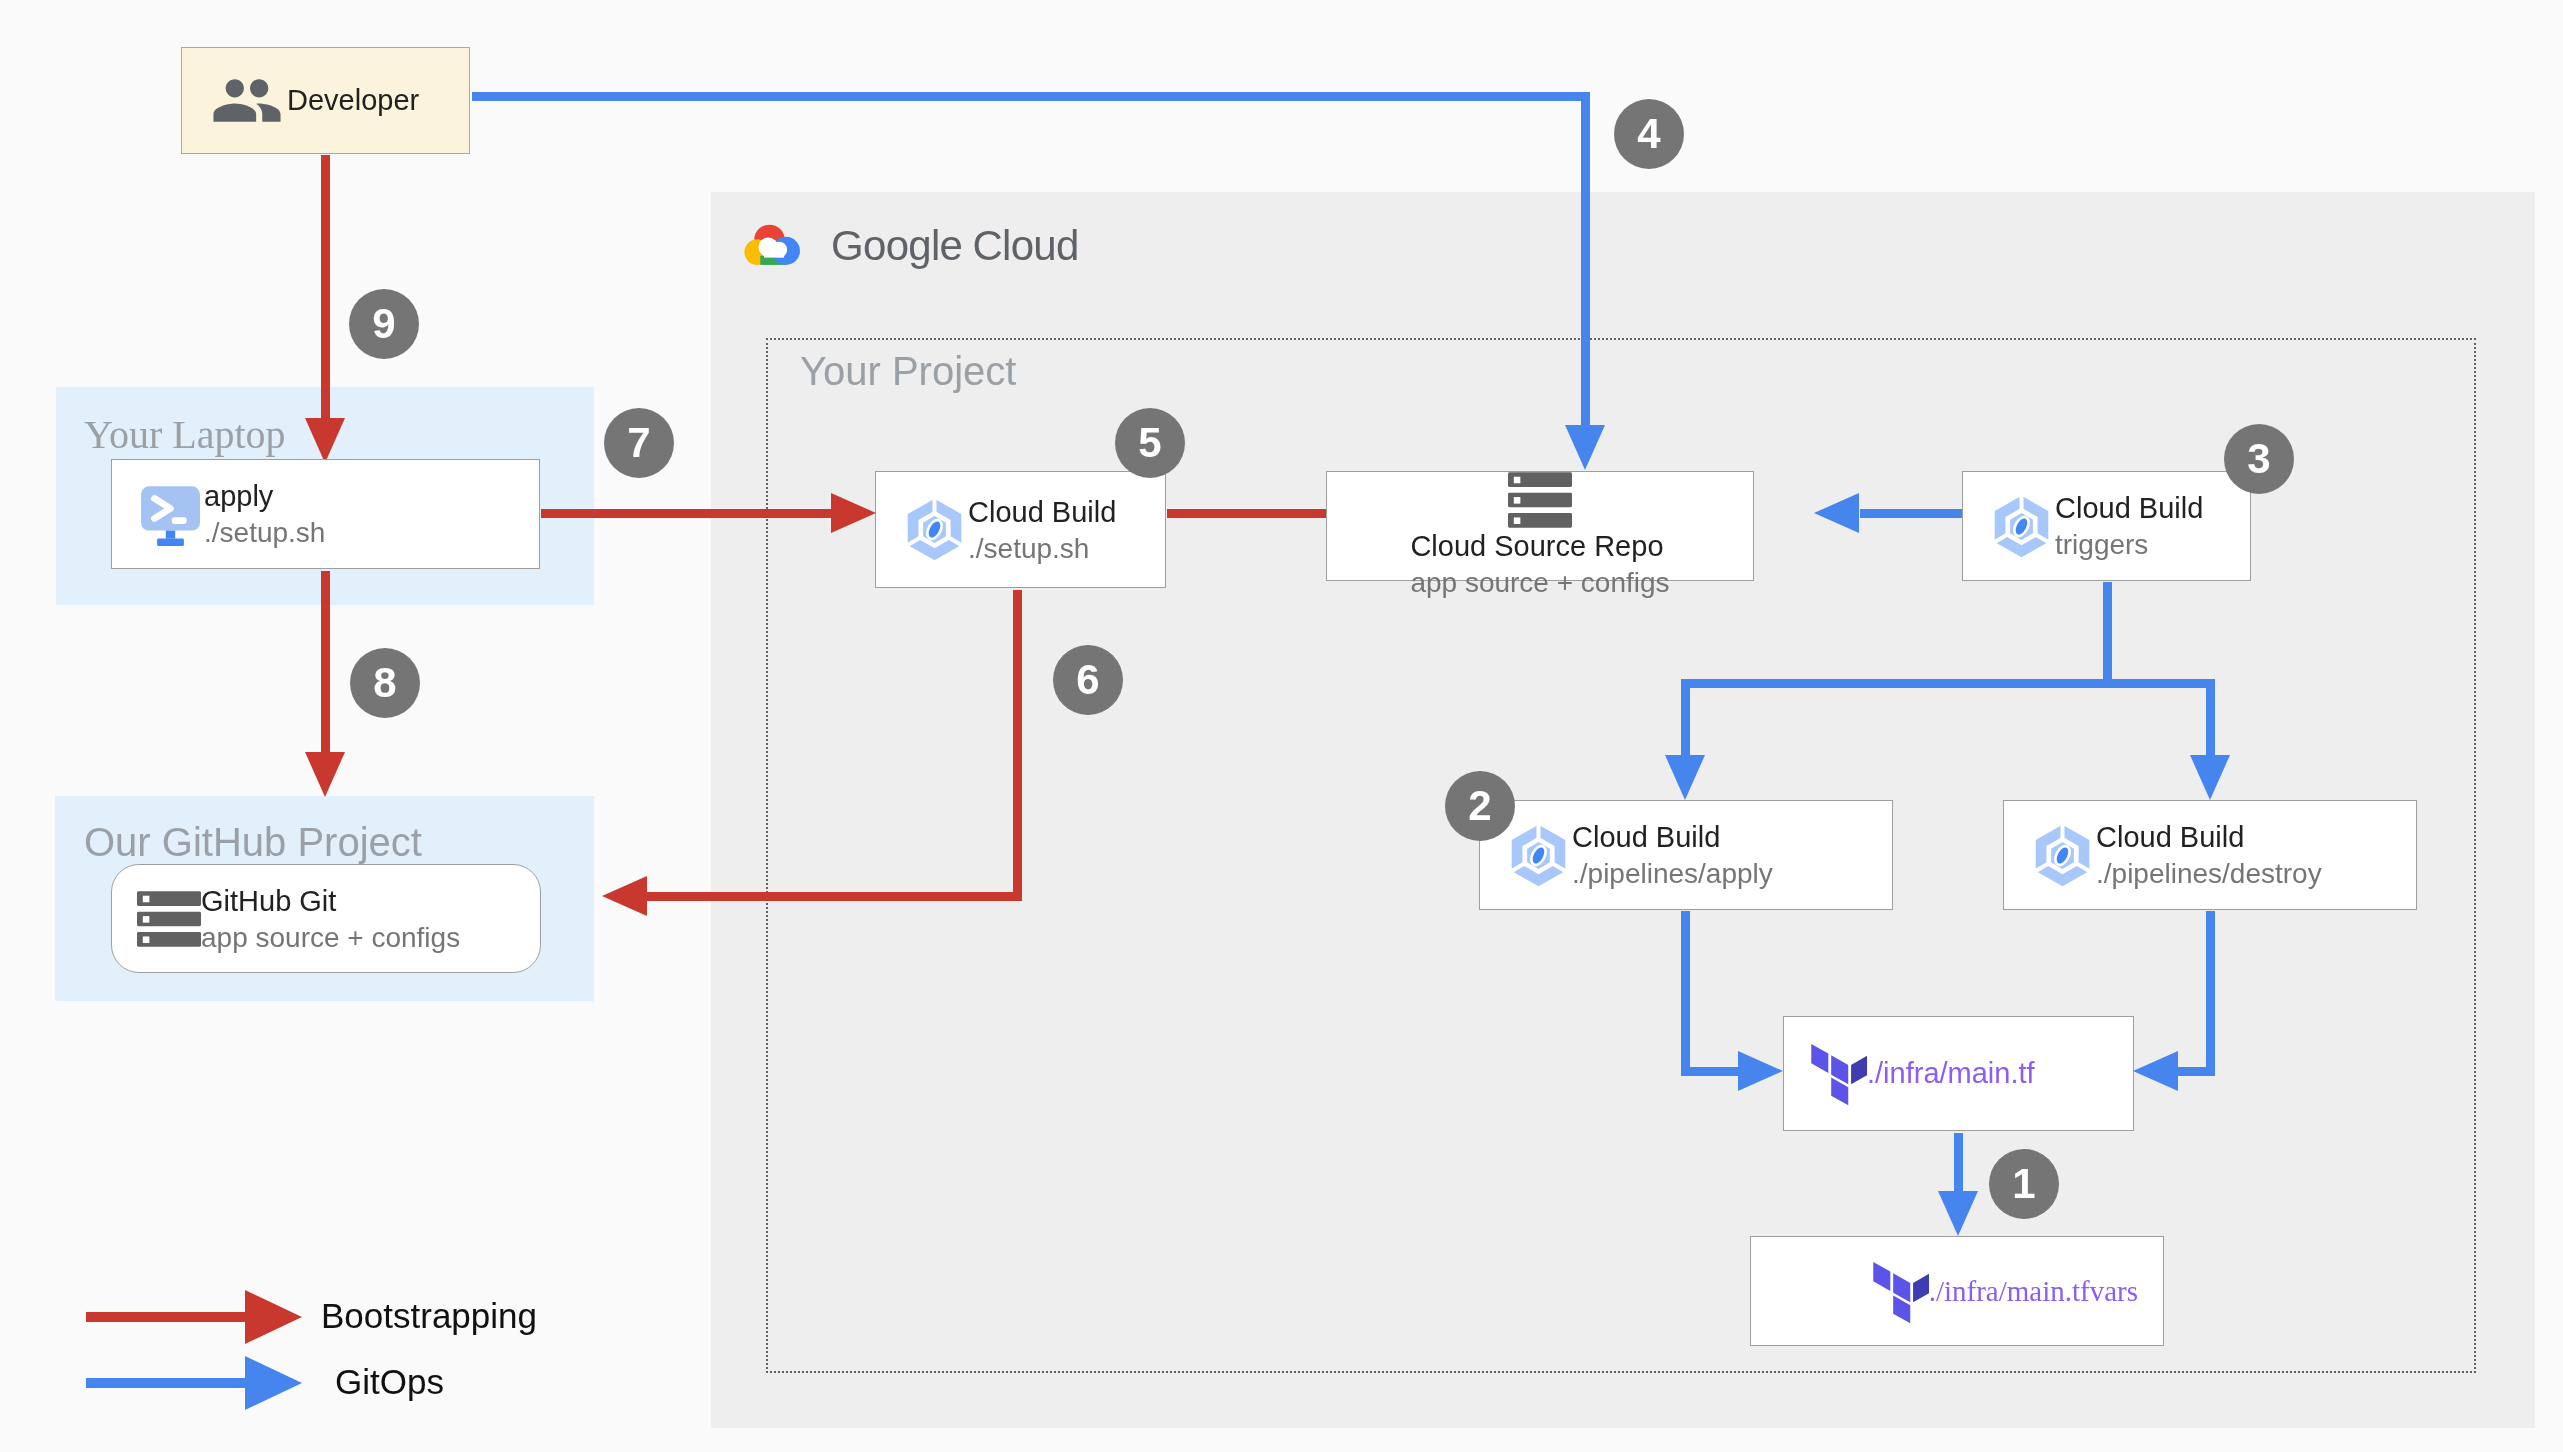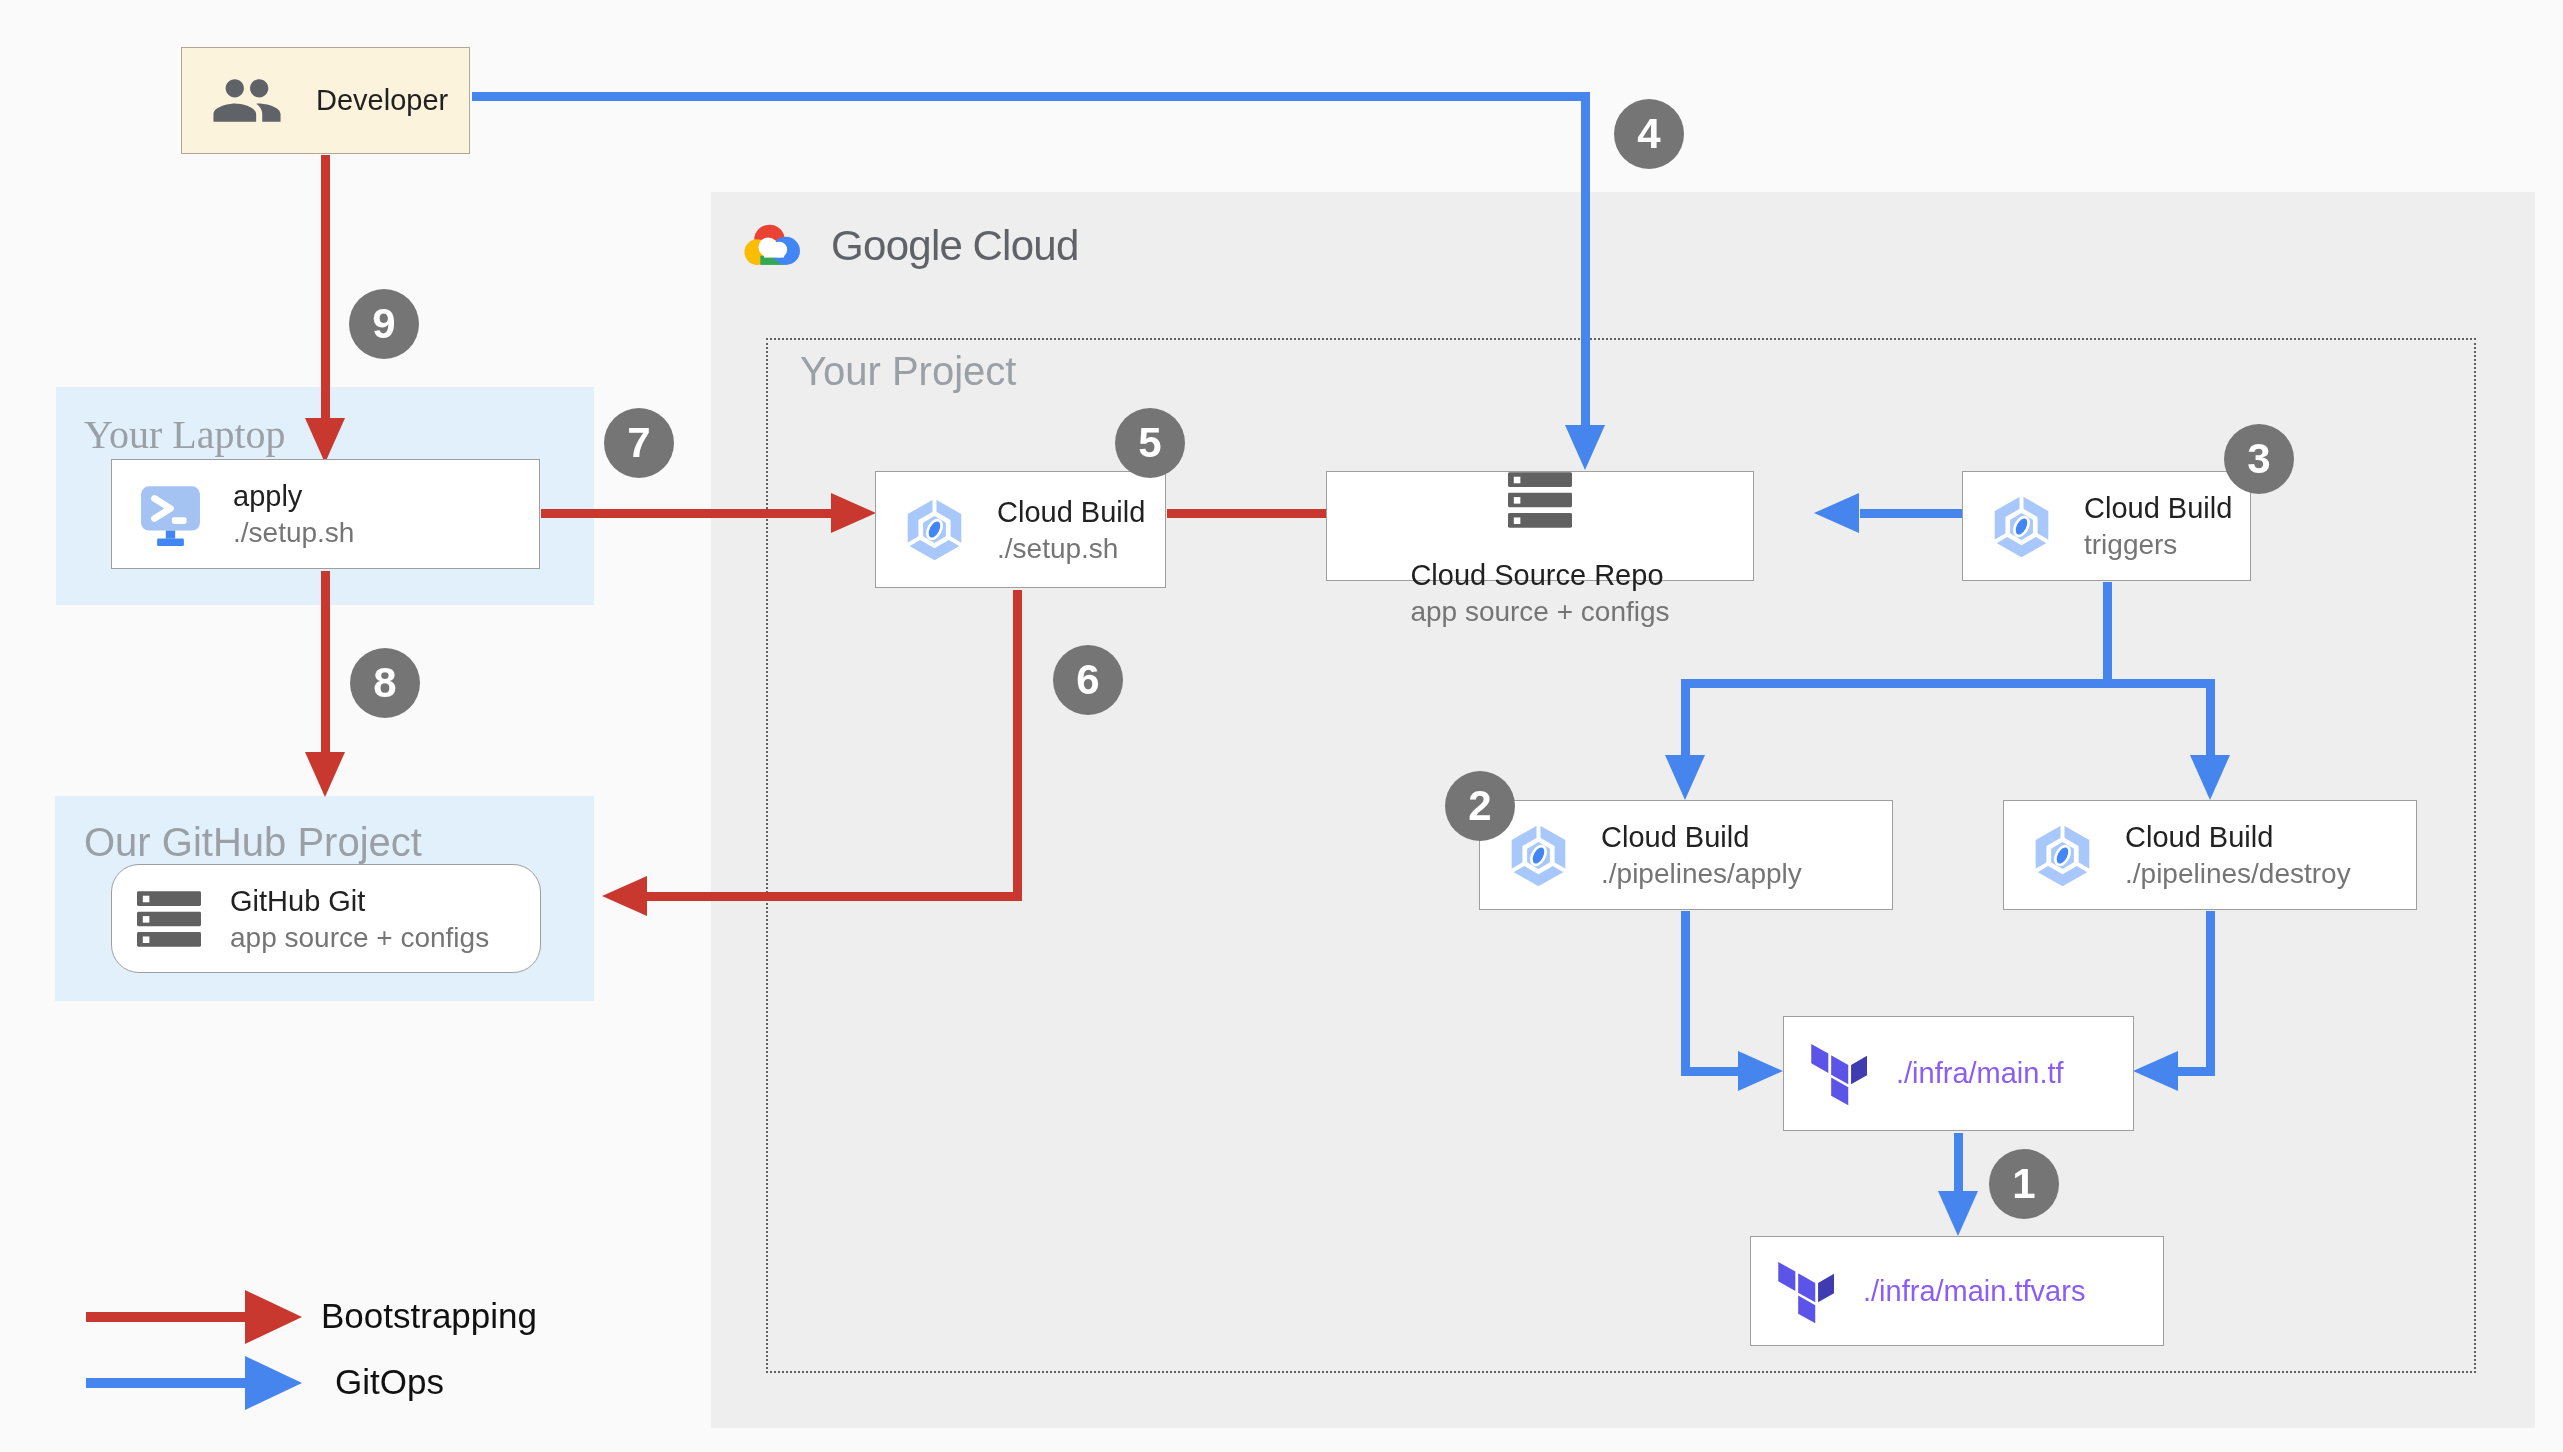--- a/index.html
+++ b/index.html
@@ -7,21 +7,21 @@
     width:2563px;height:1453px;position:relative;overflow:hidden;
     background:#FAFAFA;font-family:"Liberation Sans",sans-serif;
   }
   .abs{position:absolute;}
   
   .gc-panel{left:711px;top:192px;width:1824px;height:1236px;background:#EEEEEE;z-index:1;}
   .dotted{left:766px;top:338px;width:1710px;height:1035px;border:2.9px dotted #616161;box-sizing:border-box;z-index:2;background:transparent;}
   .bluepanel{background:#E1F0FA;z-index:2;}
   .panel-label{font-size:40px;color:#9AA0A6;z-index:3;white-space:nowrap;}
   
-  .node{background:#FFFFFF;border:1.5px solid #9E9E9E;box-sizing:border-box;display:flex;align-items:center;padding:0 25px;gap:29px;z-index:10;}
+  .node{background:#FFFFFF;border:1.5px solid #9E9E9E;box-sizing:border-box;display:flex;align-items:center;padding:0 25px;z-index:10;}
   .node .title{font-size:29px;color:#212121;line-height:37px;white-space:nowrap;}
   .node .sub{font-size:28px;color:#757575;line-height:35px;white-space:nowrap;}
   .node .title.gray{color:#8b5cf6;}
   .dev{background:#FCF3DC;border:1.5px solid #ADA795;}
   .icon{display:flex;align-items:center;justify-content:center;flex:0 0 auto;}
   
   .badge{width:70px;height:70px;border-radius:50%;background:#757575;color:#FFFFFF;
     font-size:42px;font-weight:bold;display:flex;align-items:center;justify-content:center;z-index:20;}
   
   .red{background:#C9382E;}
@@ -263,21 +263,21 @@
       <polygon points="39,26 69,43 69,77 39,60" fill="#5C53E8"></polygon>
       <polygon points="74,43 102,27 102,61 74,77" fill="#3E3CB0"></polygon>
       <polygon points="39,65 69,82 69,114 39,97" fill="#5C53E8"></polygon>
     </svg>
   </span>
   <div class="txt">
       <div class="title gray">./infra/main.tf</div>
     </div>
 </div>
 
-<div class="abs node" style="left:1750px;top:1236px;width:414px;height:110px;justify-content:flex-start;">
+<div class="abs node" style="left:1750px;top:1236px;width:414px;height:110px;justify-content:flex-end;font-family:Liberation Serif, serif;">
   <span class="icon">
     <svg width="58" height="67" viewBox="0 0 102 116">
       <polygon points="4,6 34,23 34,57 4,40" fill="#5C53E8"></polygon>
       <polygon points="39,26 69,43 69,77 39,60" fill="#5C53E8"></polygon>
       <polygon points="74,43 102,27 102,61 74,77" fill="#3E3CB0"></polygon>
       <polygon points="39,65 69,82 69,114 39,97" fill="#5C53E8"></polygon>
     </svg>
   </span>
   <div class="txt">
       <div class="title gray">./infra/main.tfvars</div>

